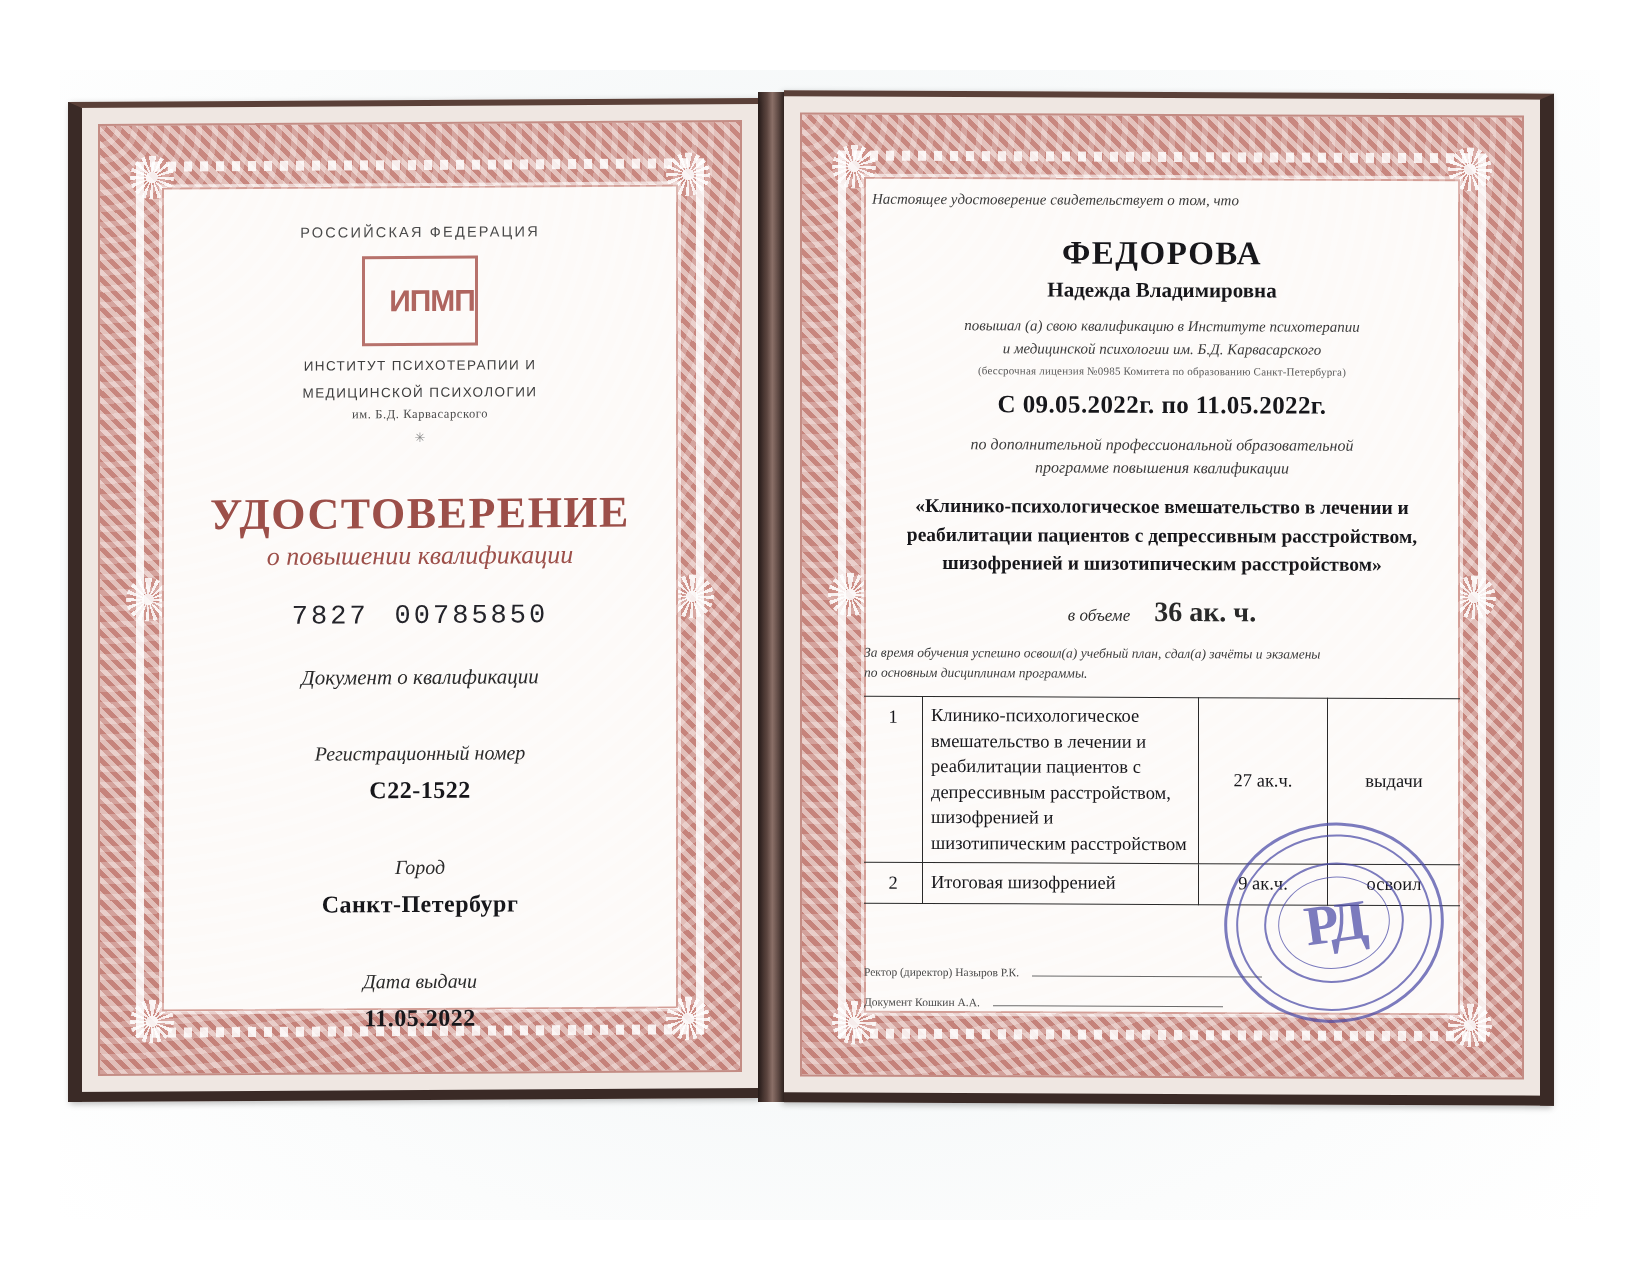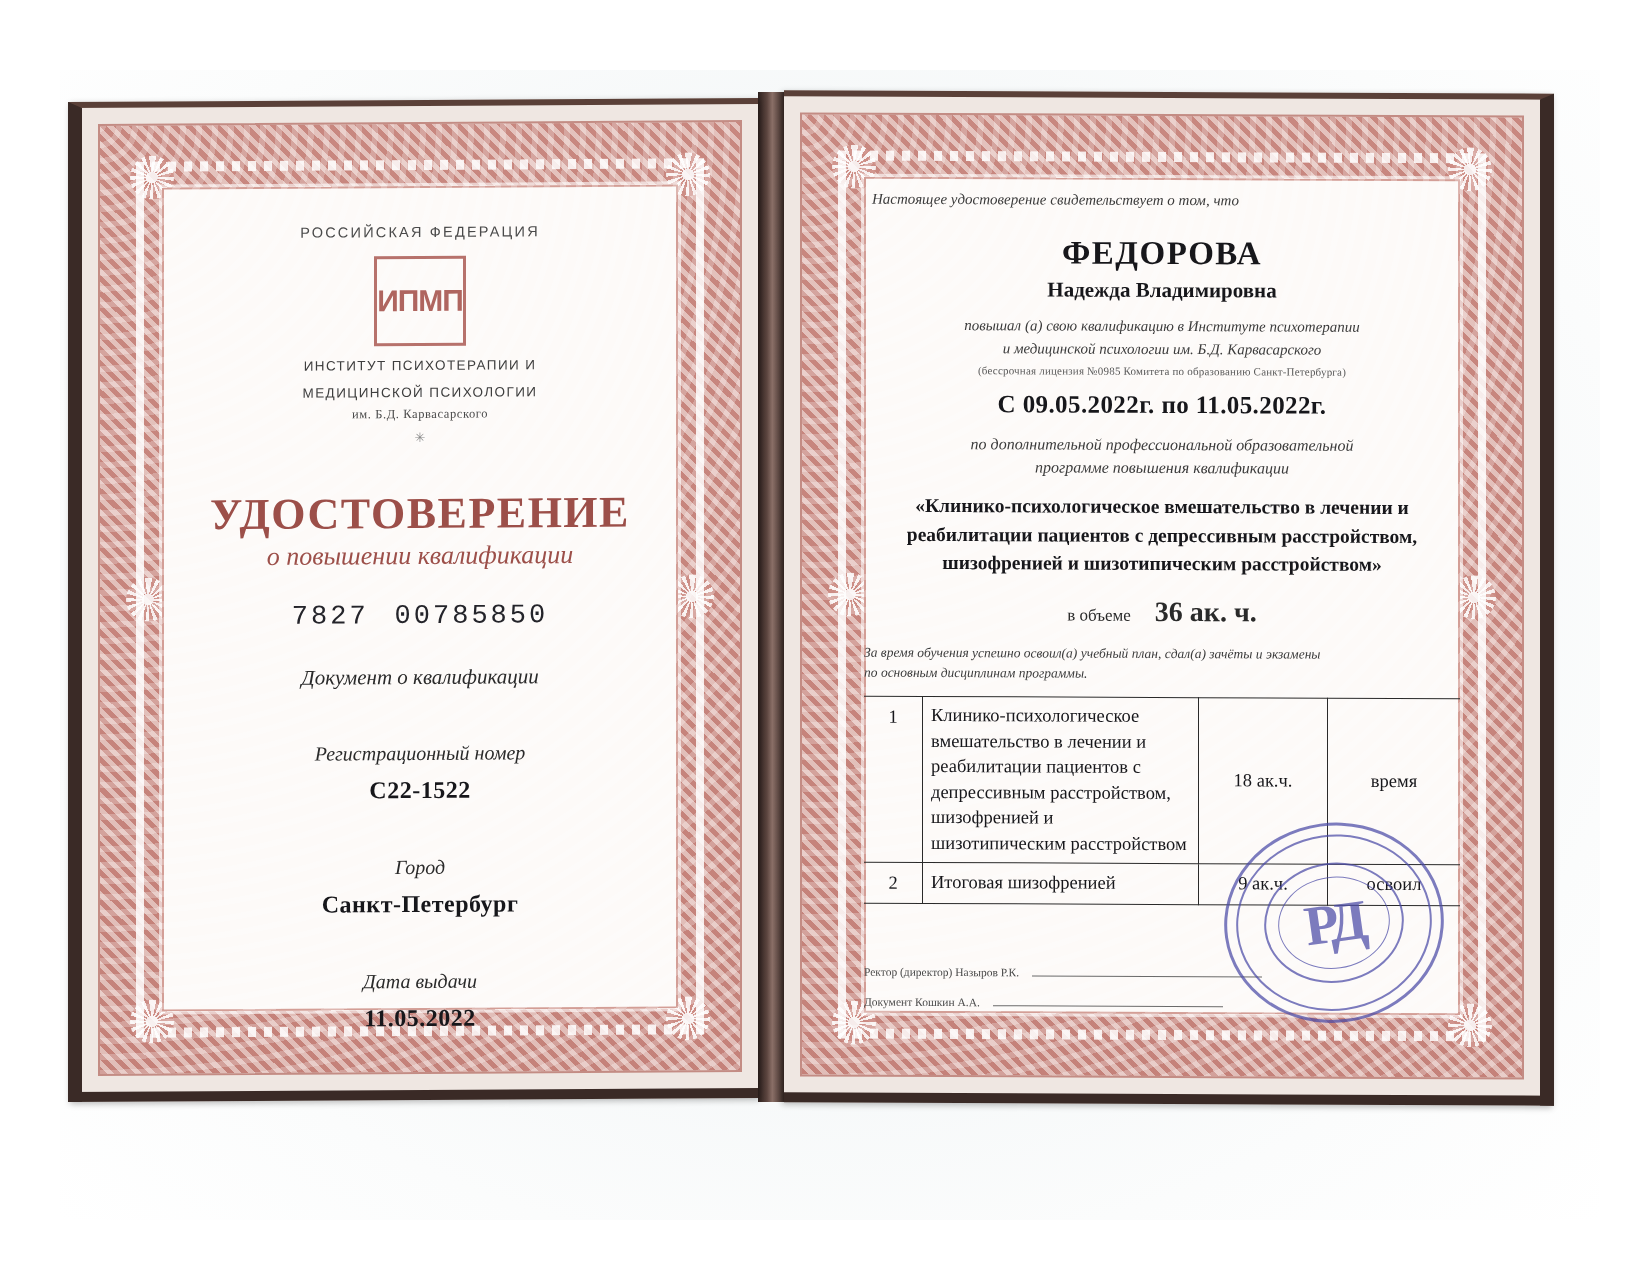--- a/index.html
+++ b/index.html
@@ -144,20 +144,21 @@
     display: flex;
     align-items: center;
     justify-content: center;
     color: #b0655f;
     font-family: "Liberation Sans", sans-serif;
     font-weight: bold;
     font-size: 30px;
     letter-spacing: -1px;
     line-height: 0.82;
     flex-direction: column;
+    padding-left: 24px;
   }
   .emblem span { display: block; }
   .inst-name {
     font-size: 13.5px;
     letter-spacing: 1.4px;
     line-height: 1.55;
     color: #3e3e3e;
     font-family: "Liberation Sans", sans-serif;
     margin-top: 6px;
   }
@@ -281,21 +282,21 @@
     margin-top: 14px;
     line-height: 1.45;
     padding: 0 6px;
   }
   .r-volume {
     margin-top: 18px;
     font-family: "Liberation Serif", serif;
     font-size: 17px;
     color: #2a2a2a;
   }
-  .r-volume .lbl { }
+  .r-volume .lbl { font-style: italic; }
   .r-volume .val { font-weight: bold; font-size: 28px; margin-left: 24px; }
   .r-note {
     font-family: "Liberation Serif", serif;
     font-style: italic;
     font-size: 13.5px;
     color: #3b3b3b;
     text-align: left;
     margin-top: 16px;
     line-height: 1.45;
   }
@@ -484,22 +485,22 @@
         <div class="r-note">
           <div>За время обучения успешно освоил(а) учебный план, сдал(а) зачёты и экзамены</div>
           <div>по основным  дисциплинам программы.</div>
         </div>
 
         <table class="marks">
           <tbody>
             <tr>
               <td class="num">1</td>
               <td class="subject">Клинико-психологическое вмешательство в лечении и реабилитации пациентов с депрессивным расстройством, шизофренией и шизотипическим расстройством</td>
-              <td class="hours">18 ак.ч.</td>
-              <td class="grade">время</td>
+              <td class="hours">27 ак.ч.</td>
+              <td class="grade">выдачи</td>
             </tr>
             <tr>
               <td class="num">2</td>
               <td class="subject">Итоговая шизофренией</td>
               <td class="hours">9 ак.ч.</td>
               <td class="grade">освоил</td>
             </tr>
           </tbody>
         </table>
 

